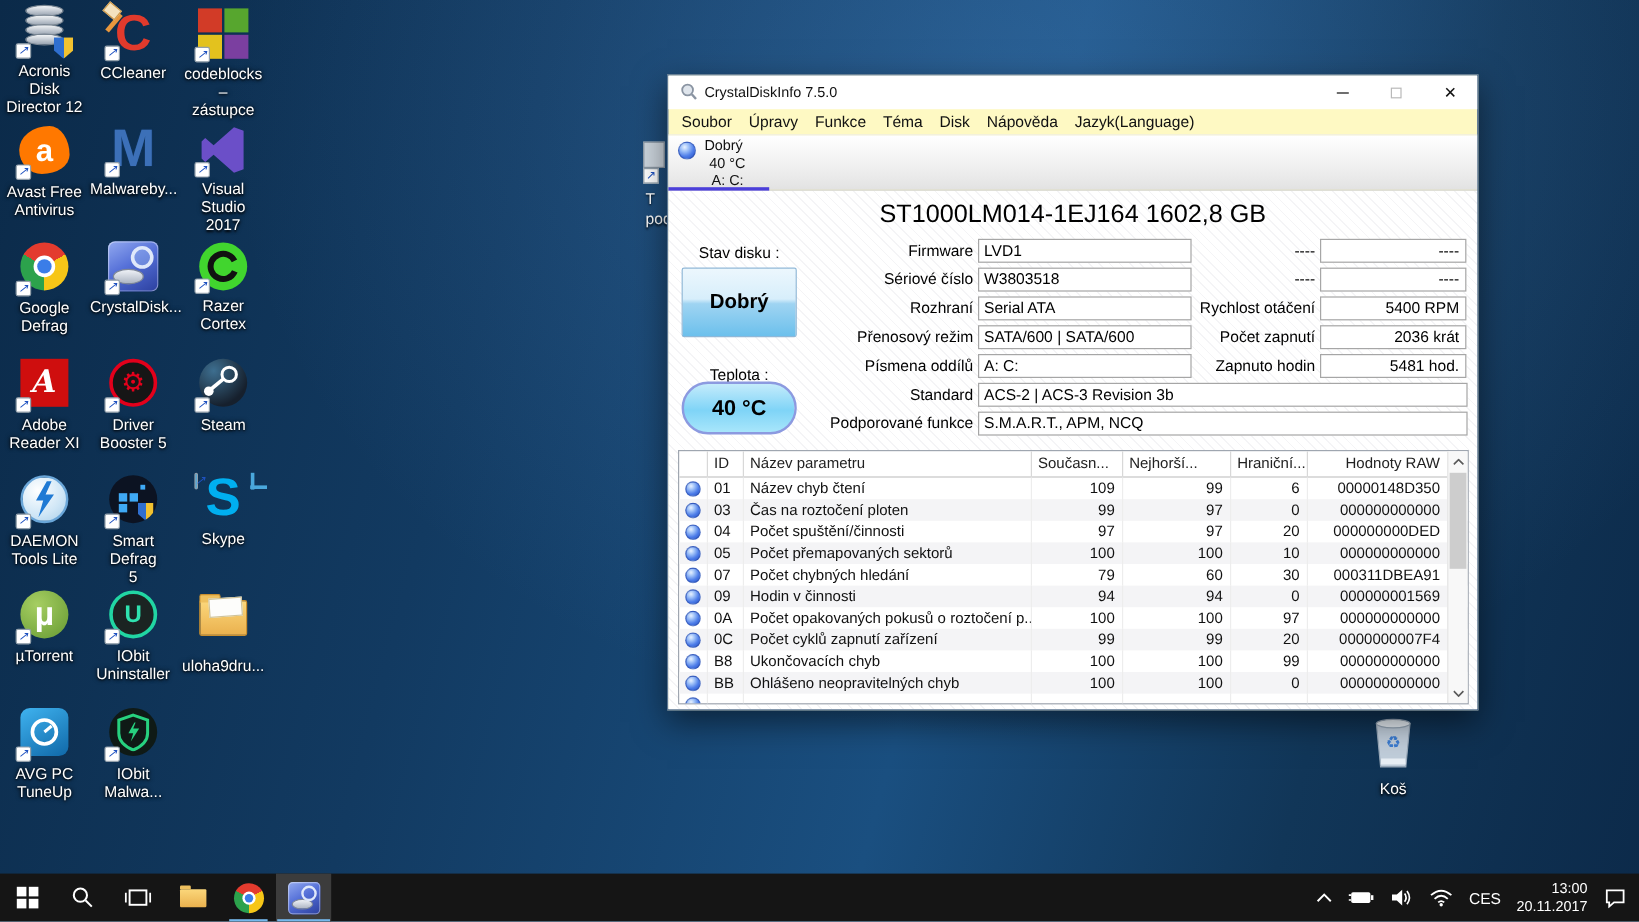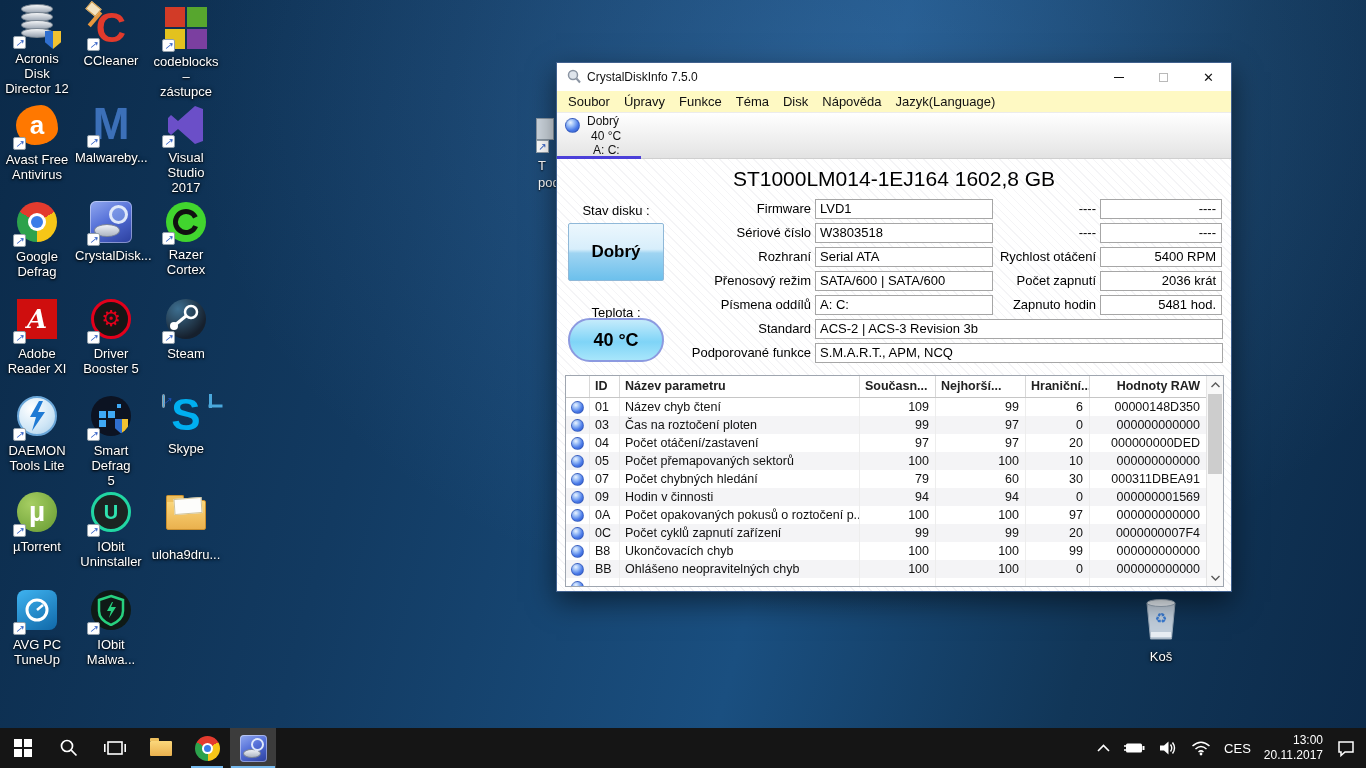--- a/index.html
+++ b/index.html
@@ -128,21 +128,21 @@
   .rbox{position:absolute;left:543px;width:122px;height:20px;border:1px solid #a6a6a6;background:#fff;
     font-size:13px;line-height:18px;padding:0 5px;text-align:right;color:#000;}
   .wbox{position:absolute;left:258px;width:408px;height:20px;border:1px solid #a6a6a6;background:#fff;
     font-size:13px;line-height:18px;padding:0 4px;color:#000;}
   .r0{top:40px}.r1{top:64px}.r2{top:88px}.r3{top:112px}.r4{top:136px}.r5{top:160px}.r6{top:184px}
 
   
   .tbl{position:absolute;left:8px;top:216px;width:659px;height:212px;border:1px solid #9fa6b0;background:#fff;overflow:hidden;}
   .thead,.trow{display:grid;grid-template-columns:24px 30px 240px 76px 90px 64px 116px;}
   .thead{height:22px;line-height:21px;font-size:12.5px;color:#222;border-bottom:1px solid #c6c6c6;}
-  .thead .c{border-right:1px solid #d8d8d8;padding-left:5px;white-space:nowrap;overflow:hidden;font-weight:bold;}
+  .thead .c{border-right:1px solid #d8d8d8;padding-left:5px;white-space:nowrap;overflow:hidden;}
   .thead .c:last-child{border-right:none;}
   .trow{height:18px;line-height:18px;font-size:12.5px;color:#111;}
   .trow:nth-child(even){background:#f4f4f6;}
   .trow .c{border-right:1px solid #ededed;padding-left:5px;white-space:nowrap;overflow:hidden;}
   .trow .c:last-child{border-right:none;}
   .c.num{text-align:right;padding-right:6px;padding-left:0;}
   .c.right{text-align:right;padding-right:6px;}
   .c.ci{padding:0;display:flex;align-items:center;justify-content:center;}
   .dot{width:13px;height:13px;border-radius:50%;display:block;
     background:radial-gradient(circle at 35% 28%,#eaf3ff 0%,#9dc0f8 28%,#4a7ae8 62%,#2c55c0 100%);
@@ -491,21 +491,21 @@
             <span class="c num">99</span>
             <span class="c num">97</span>
             <span class="c num">0</span>
             <span class="c num">000000000000</span>
           </div>
         <div class="trow">
             <span class="c ci">
               <i class="dot"></i>
             </span>
             <span class="c">04</span>
-            <span class="c">Počet otáčení/zastavení</span>
+            <span class="c">Počet spuštění/činnosti</span>
             <span class="c num">97</span>
             <span class="c num">97</span>
             <span class="c num">20</span>
             <span class="c num">000000000DED</span>
           </div>
         <div class="trow">
             <span class="c ci">
               <i class="dot"></i>
             </span>
             <span class="c">05</span>

